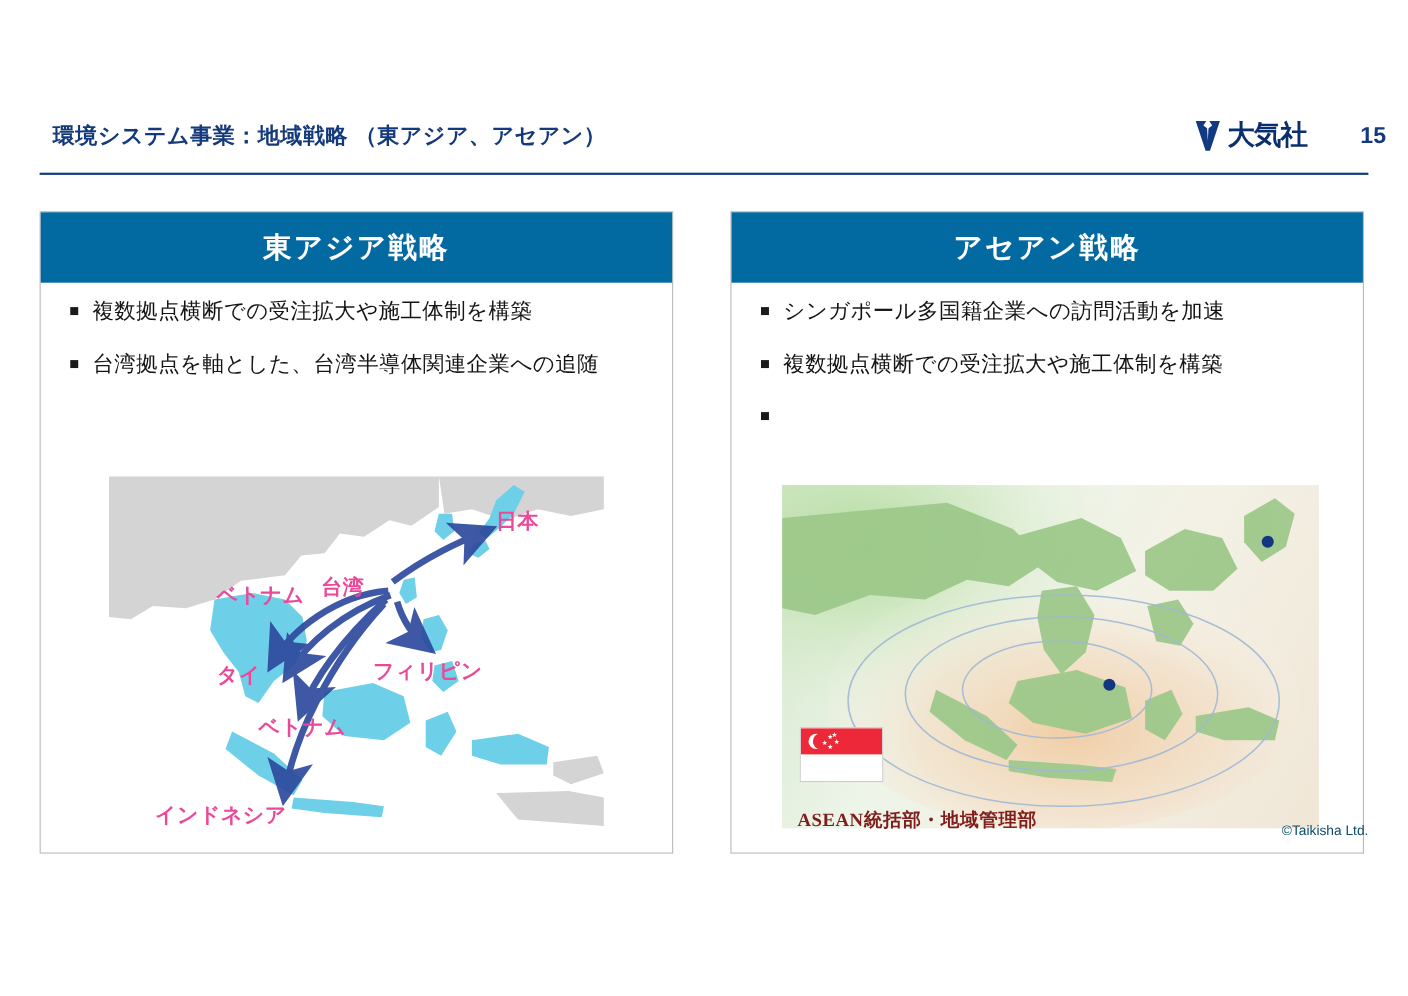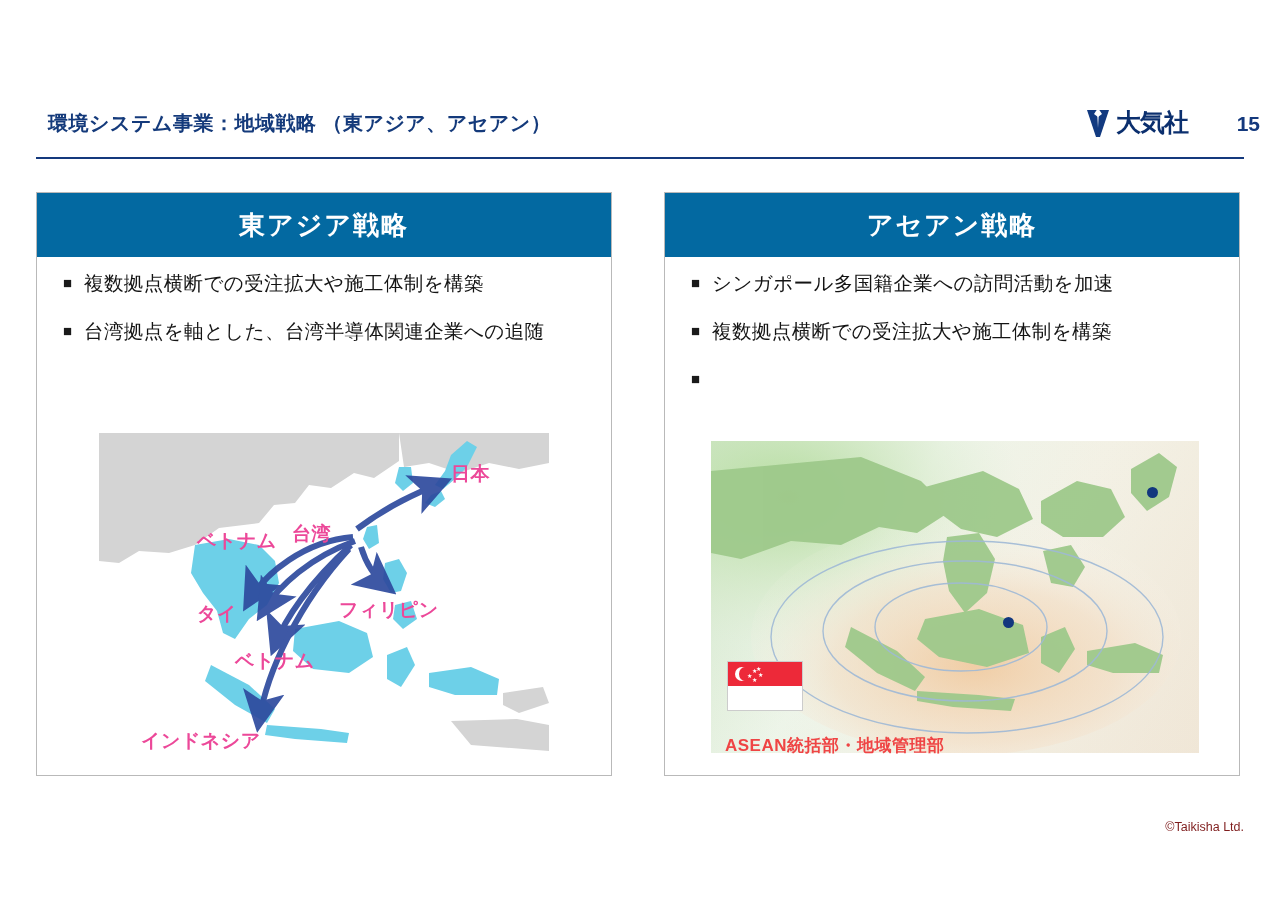--- a/index.html
+++ b/index.html
@@ -151,22 +151,23 @@
     height: 312px;
     overflow: hidden;
     background: linear-gradient(120deg,#cfe6c8 0%, #eef5ea 35%, #f4f1e6 60%, #f1e6d7 100%);
   }
   #asean-caption {
     position: absolute;
     left: 60px;
     bottom: 18px;
     font-size: 17px;
     font-weight: bold;
-    color: #ef4444;
+    color: #7f1d1d;
     letter-spacing: 0.5px;
+    font-family: Liberation Serif, serif;
   }
   #sg-flag {
     position: absolute;
     left: 62px;
     top: 468px;
     width: 74px;
     height: 48px;
     border: 1px solid #cccccc;
     background: #ffffff;
     overflow: hidden;
@@ -196,23 +197,23 @@
     width: 11px;
     height: 11px;
     border-radius: 50%;
     background: #12377e;
   }
 
   
   #copyright {
     position: absolute;
     right: 36px;
-    top: 820px;
+    top: 748px;
     font-size: 12.5px;
-    color: #7f1d1d;
+    color: #0c4a6e;
   }
 </style>
 </head>
 <body>
 
 <div id="slide-header">
   <div id="title-text">環境システム事業：地域戦略 （東アジア、アセアン）</div>
   <div id="title-underline"></div>
 
   <div id="logo-block">

